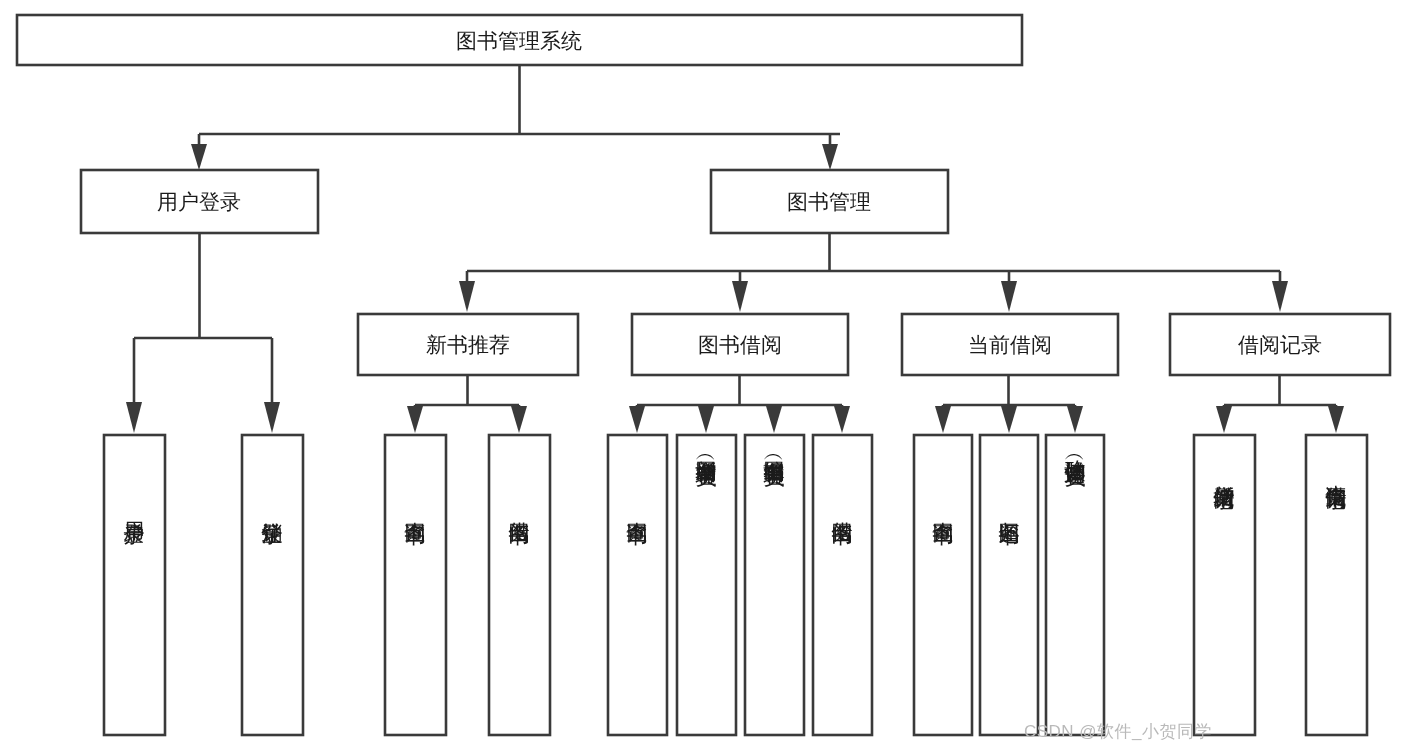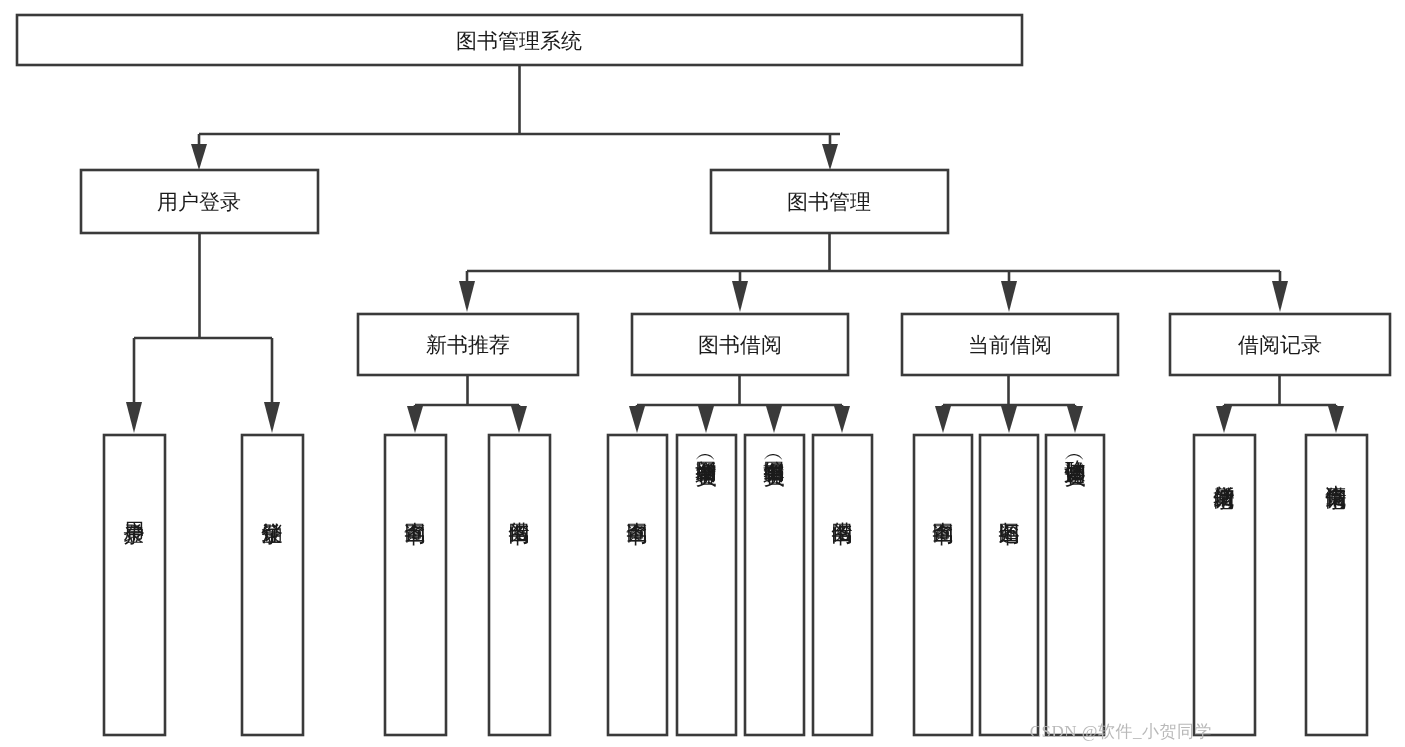--- a/index.html
+++ b/index.html
@@ -59,21 +59,21 @@
     letter-spacing: 1px;
     line-height: 1;
     text-align: left;
     white-space: nowrap;
     user-select: none;
   }
   .watermark {
     position: absolute;
     right: 6px;
     bottom: 4px;
-    font-family: Liberation Serif, serif;
+    font-family: Liberation Sans, sans-serif;
     font-size: 17px;
     color: #b9b9b9;
     letter-spacing: 0.5px;
     white-space: nowrap;
     user-select: none;
     margin-top: 48px;
   }
 </style>
 </head>
 <body>

